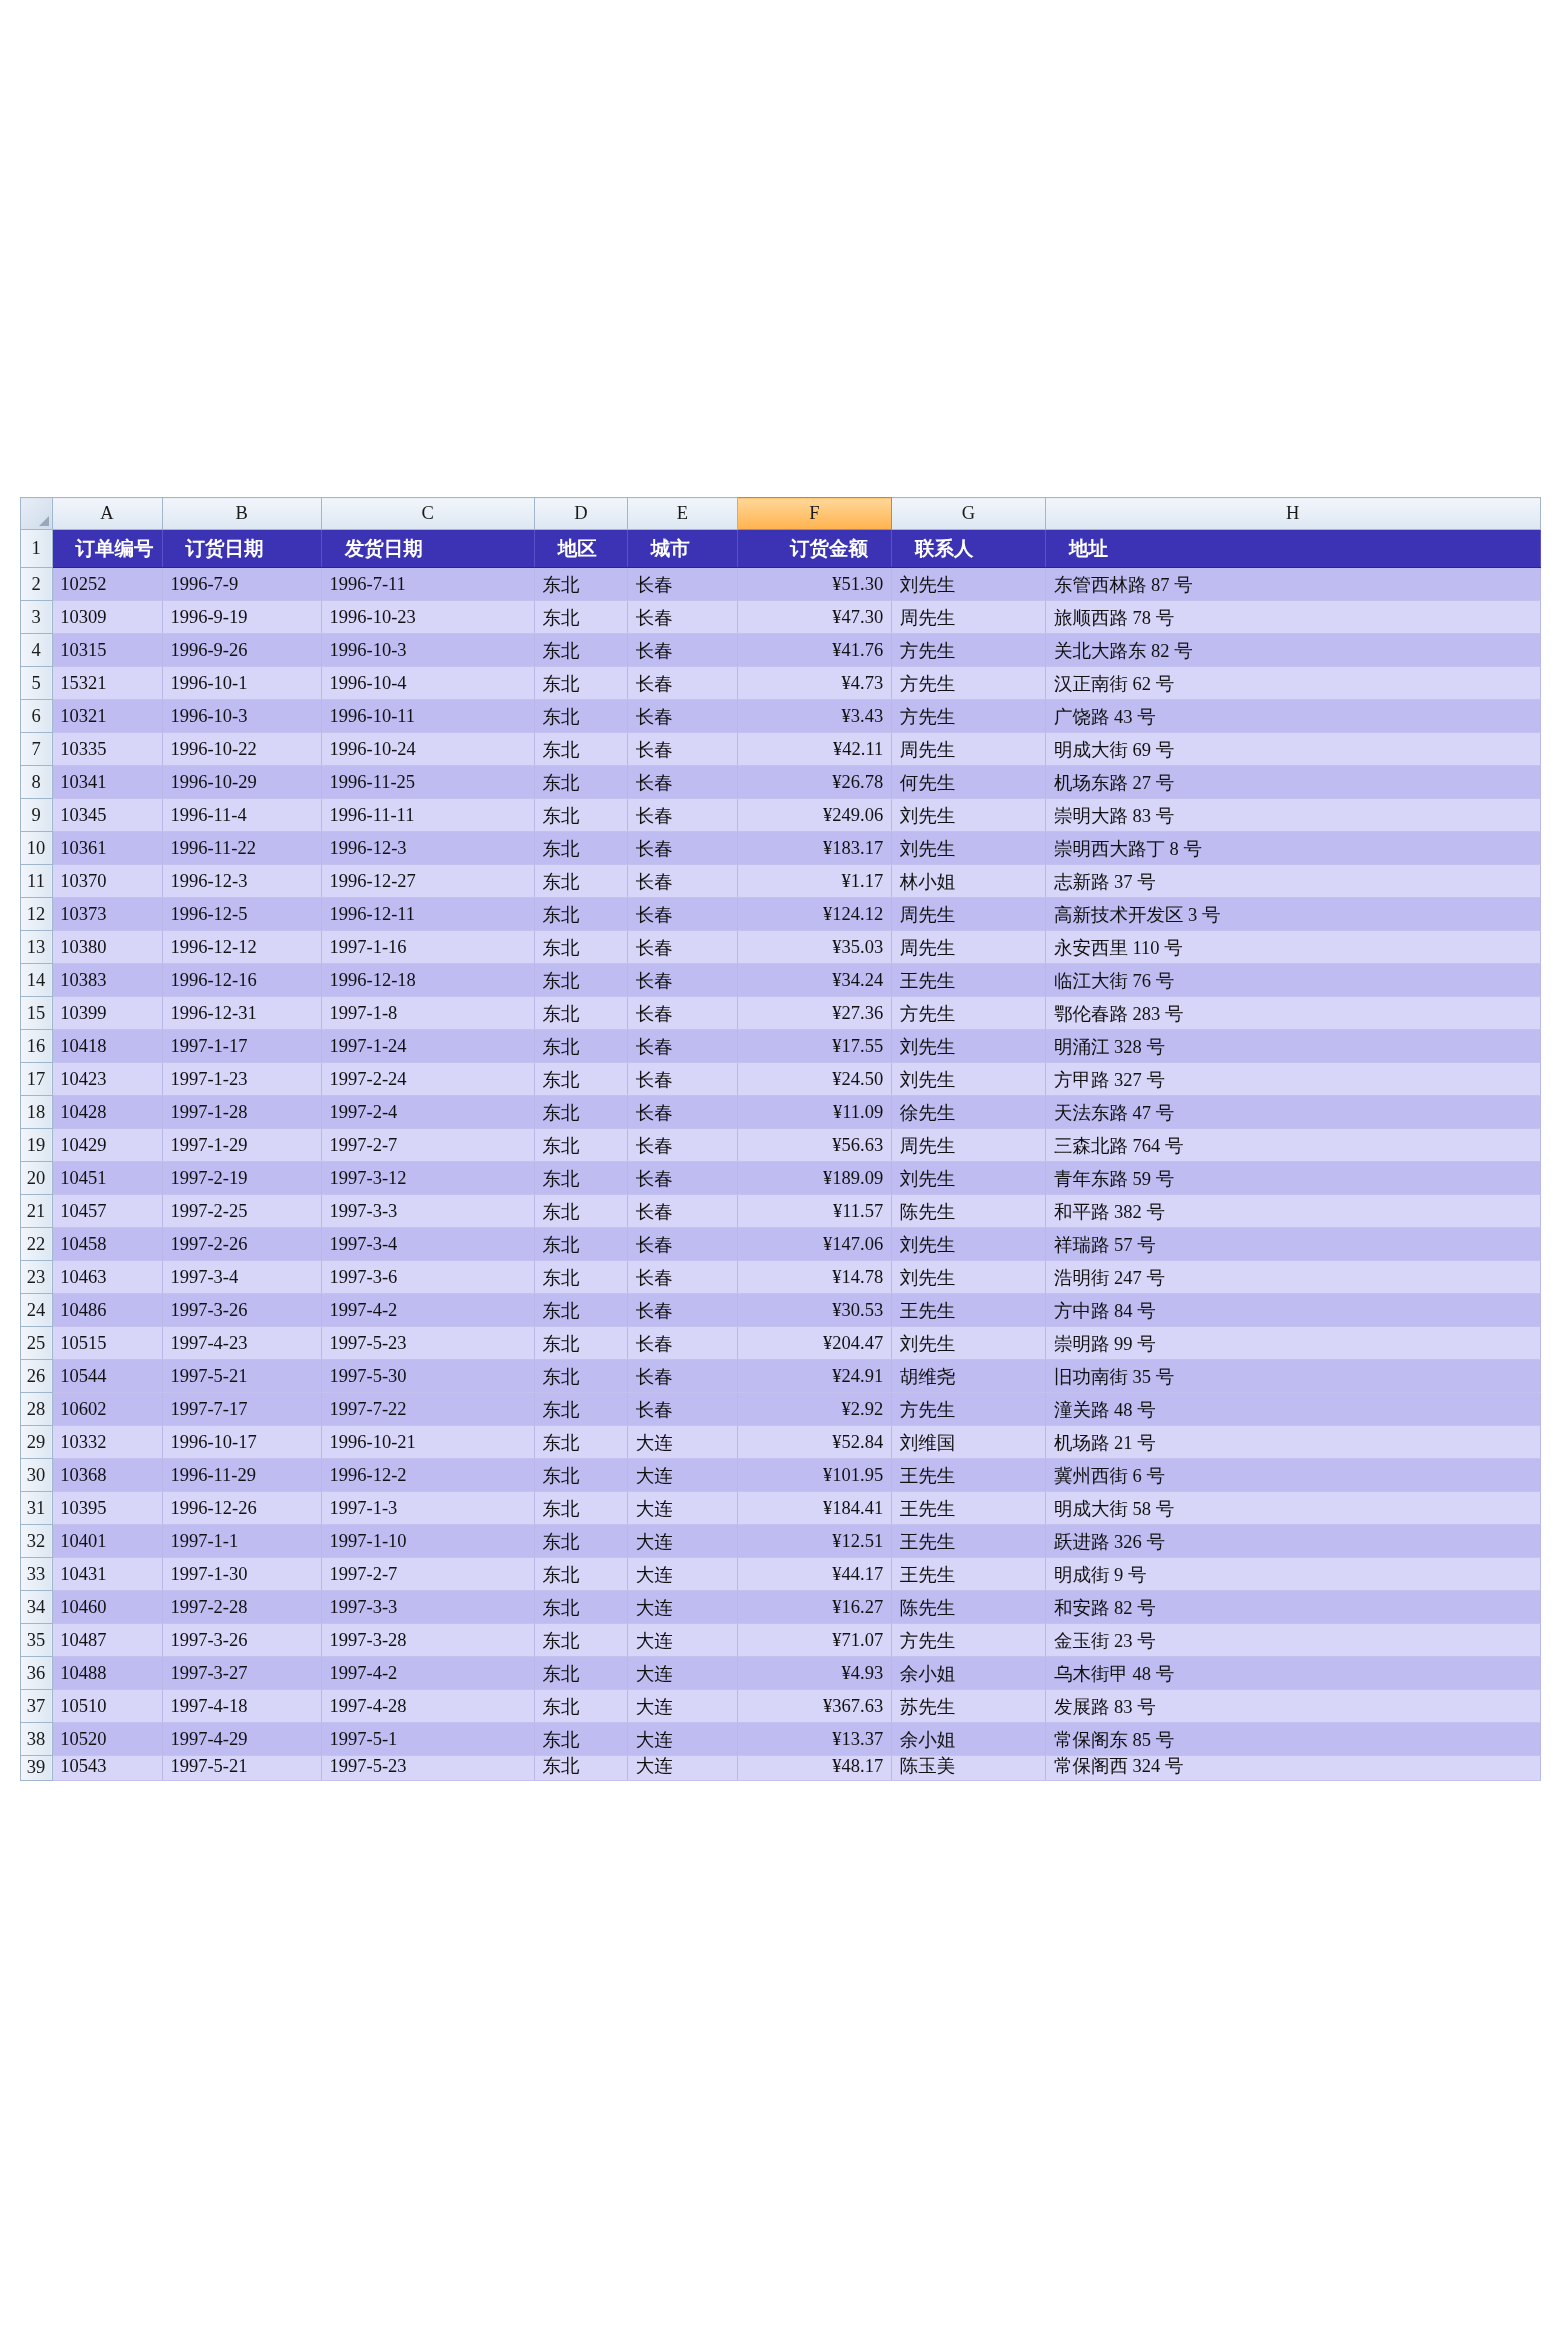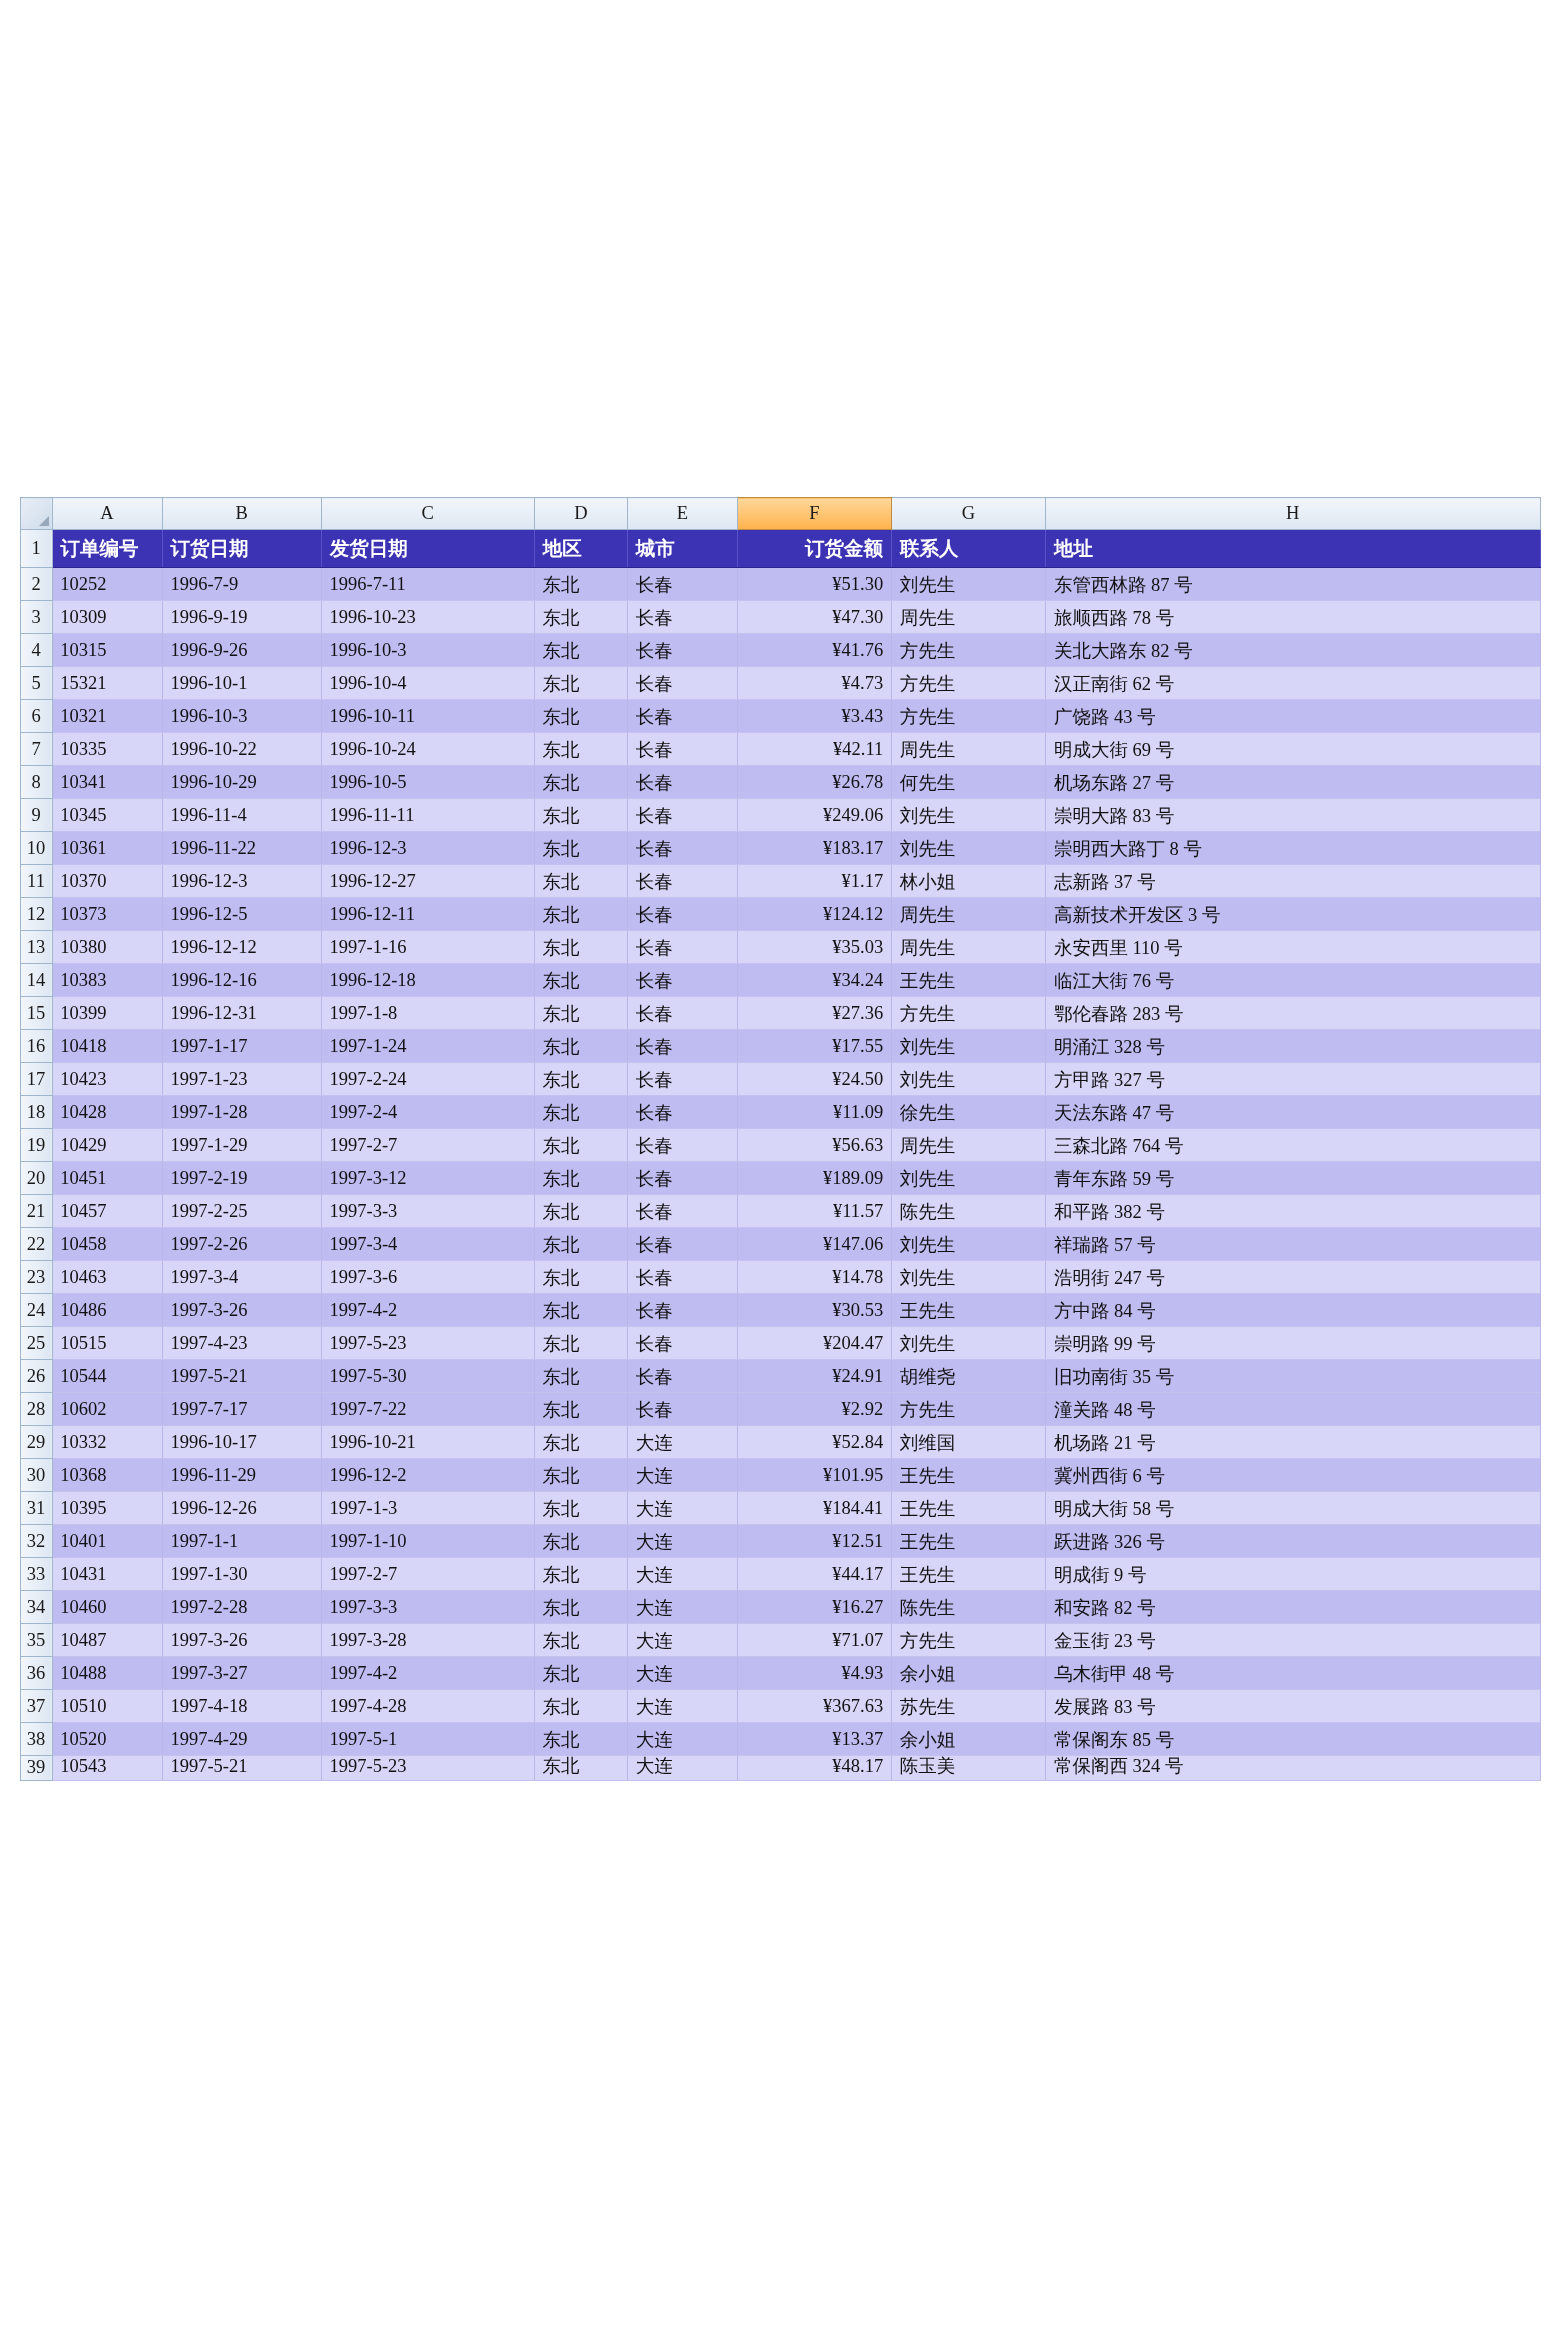--- a/index.html
+++ b/index.html
@@ -64,21 +64,21 @@
   }
   
   tr.hdrrow td.cell {
     background: #3b32b4;
     color: #ffffff;
     font-weight: bold;
     font-size: 19.5px;
     border-right: 1px solid #5a51c8;
     border-bottom: 1px solid #2a2390;
     height: 35px;
-    padding: 0 8px;
+    padding: 0 23px;
     white-space: nowrap;
     overflow: hidden;
   }
   tr.hdrrow td.rownum { height: 35px; }
   td.cell {
     border-right: 1px solid #b9b6e8;
     border-bottom: 1px solid #c4c1ee;
     height: 30px;
     padding: 0 7.8px;
     font-size: 18.5px;
@@ -199,21 +199,21 @@
           <td class="cell c-D cn">东北</td>
           <td class="cell c-E cn">长春</td>
           <td class="cell c-F num">¥42.11</td>
           <td class="cell c-G cn">周先生</td>
           <td class="cell c-H cn">明成大街 69 号</td>
         </tr>
         <tr class="table-row band-a">
           <td class="rownum">8</td>
           <td class="cell c-A num">10341</td>
           <td class="cell c-B num">1996-10-29</td>
-          <td class="cell c-C num">1996-10-5</td>
+          <td class="cell c-C num">1996-11-25</td>
           <td class="cell c-D cn">东北</td>
           <td class="cell c-E cn">长春</td>
           <td class="cell c-F num">¥26.78</td>
           <td class="cell c-G cn">何先生</td>
           <td class="cell c-H cn">机场东路 27 号</td>
         </tr>
         <tr class="table-row band-b">
           <td class="rownum">9</td>
           <td class="cell c-A num">10345</td>
           <td class="cell c-B num">1996-11-4</td>

